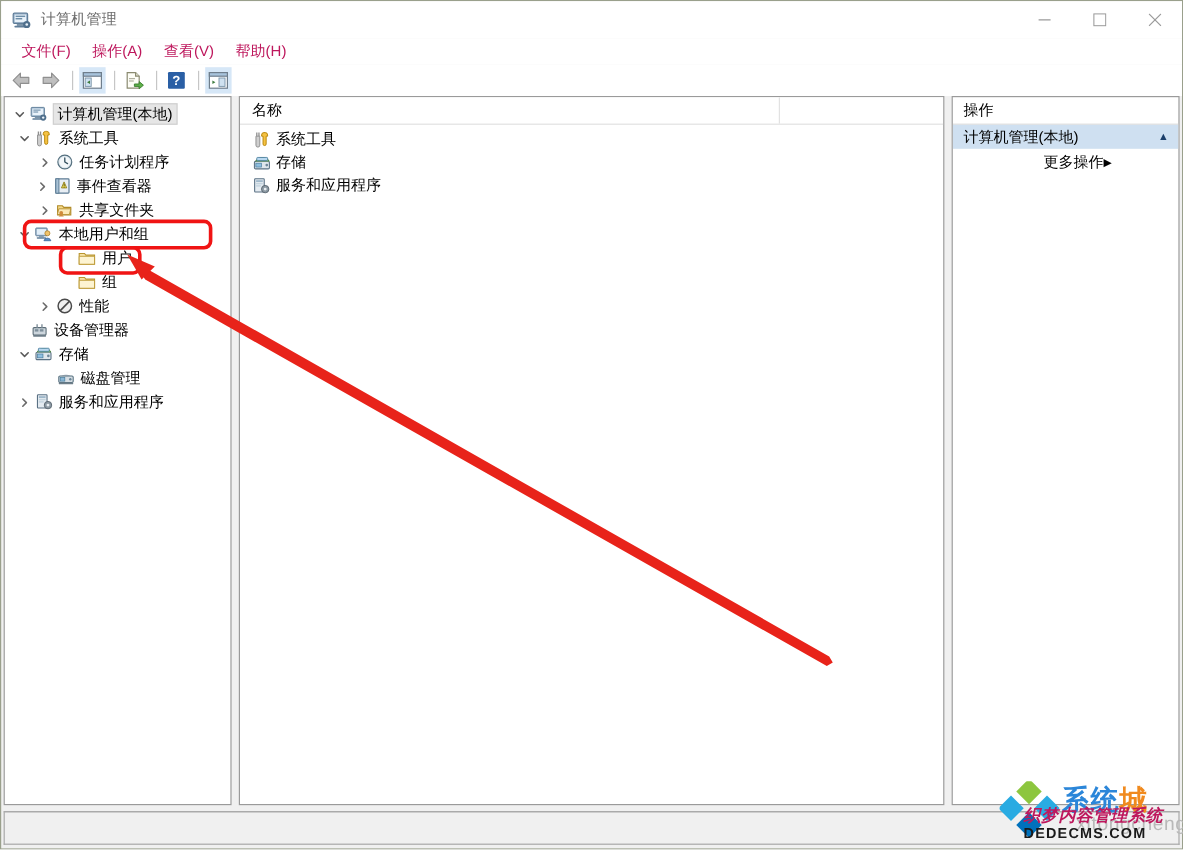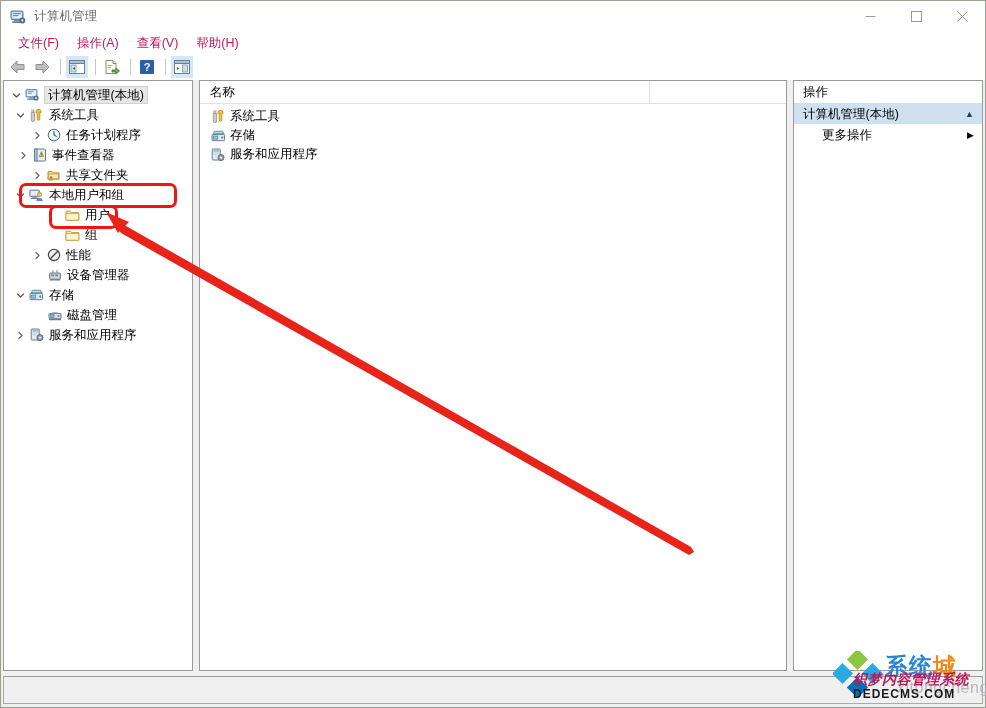--- a/index.html
+++ b/index.html
@@ -162,21 +162,21 @@
     padding: 0 8px 0 9px;
     font-size: 12.5px; color: #000;
     justify-content: space-between;
   }
   .act-group .caret { color: #1c3f6b; font-size: 9px; }
   .act-item {
     height: 22px;
     display: flex; align-items: center;
     padding: 0 8px 0 28px;
     font-size: 12.5px; color: #000;
-    justify-content: space-between;
+    justify-content: center;
   }
   .act-item .arrow { color: #000; font-size: 9px; }
 
   
   .statusbar {
     position: absolute; left: 2px; right: 2px; bottom: 3px; height: 28px;
     background: #f0f0f0;
     border: 1px solid #a9a9a9;
     border-top-color: #9a9a9a;
     box-sizing: border-box;
@@ -371,21 +371,21 @@
           <span class="ico">
             <svg width="14" height="14" viewBox="0 0 14 14">
               <circle cx="7" cy="7" r="5.8" fill="#dfe8ef" stroke="#55707f" stroke-width="1"></circle>
               <circle cx="7" cy="7" r="4.4" fill="#f4f8fa"></circle>
               <path d="M7 3.6 V7 L9.3 8.4" fill="none" stroke="#33505f" stroke-width="1.1" stroke-linecap="round"></path>
             </svg>
           </span>
           <span class="lbl">任务计划程序</span>
         </div>
 
-        <div class="tree-row" style="padding-left:11px">
+        <div class="tree-row" style="padding-left:23px">
           <span class="twisty">
             <svg width="9" height="9" viewBox="0 0 9 9">
                 <path d="M3 1.5 L6 4.5 L3 7.5" fill="none" stroke="#6b6b6b" stroke-width="1.3" stroke-linecap="round" stroke-linejoin="round"></path>
               </svg>
           </span>
           <span class="ico">
             <svg width="14" height="14" viewBox="0 0 14 14">
               <rect x="1.5" y="1" width="11" height="12" rx=".7" fill="#e8eef4" stroke="#5c7b93" stroke-width="1"></rect>
               <rect x="1.5" y="1" width="2.6" height="12" fill="#a9c2d6" stroke="#5c7b93" stroke-width=".8"></rect>
               <path d="M8.4 3.6 L10.6 8.6 H6.2 Z" fill="#f2e05a" stroke="#8a7a16" stroke-width=".7"></path>
@@ -460,21 +460,21 @@
           </span>
           <span class="ico">
             <svg width="14" height="14" viewBox="0 0 14 14">
               <circle cx="7" cy="7" r="5.6" fill="#f0f0f0" stroke="#4a4a4a" stroke-width="1.2"></circle>
               <line x1="3" y1="11" x2="11" y2="3" stroke="#4a4a4a" stroke-width="1.4"></line>
             </svg>
           </span>
           <span class="lbl">性能</span>
         </div>
 
-        <div class="tree-row" style="padding-left:42px">
+        <div class="tree-row" style="padding-left:20px">
           <span class="ico">
             <svg width="14" height="13" viewBox="0 0 14 13">
               <rect x="1.6" y="4" width="10.8" height="6.2" rx=".8" fill="#cdd6dd" stroke="#5a6b76" stroke-width=".9"></rect>
               <rect x="3" y="5.3" width="3" height="2" fill="#7e8f9b"></rect>
               <rect x="7.2" y="5.3" width="3" height="2" fill="#7e8f9b"></rect>
               <rect x="4.3" y="1.2" width="1.3" height="2.8" fill="#8c9aa4"></rect>
               <rect x="8.3" y="1.2" width="1.3" height="2.8" fill="#8c9aa4"></rect>
               <rect x="1.6" y="10.2" width="10.8" height="1.4" rx=".5" fill="#6d7d88"></rect>
             </svg>
           </span>

